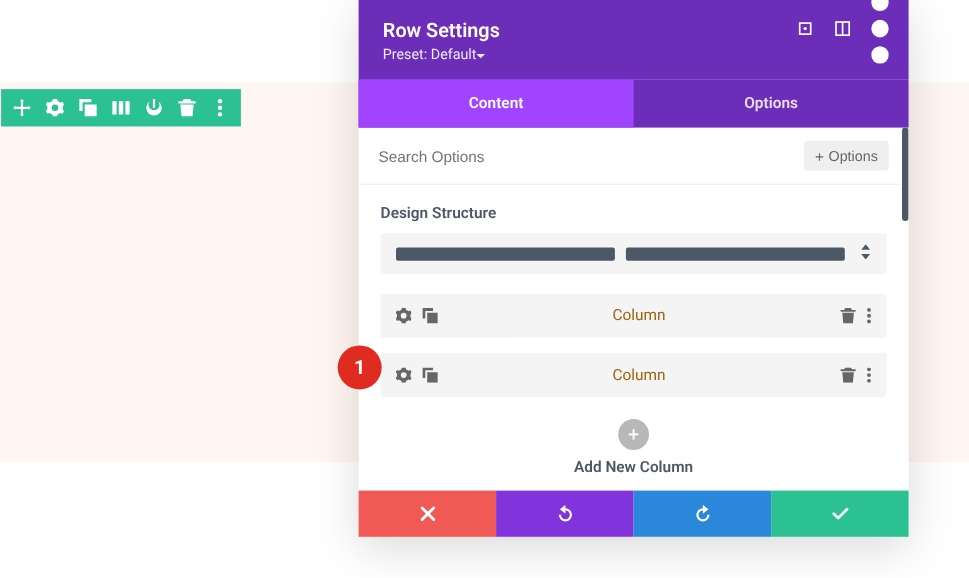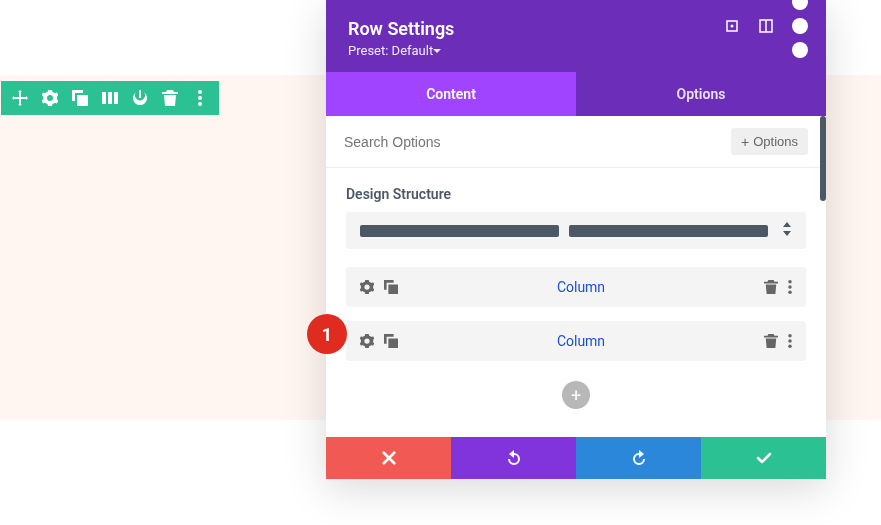--- a/index.html
+++ b/index.html
@@ -21,21 +21,21 @@
 .search-row { display: flex; align-items: center; padding: 12px 18px; border-bottom: 1px solid #eee; }
 .search-input { flex: 1; border: none; outline: none; font-size: 14px; color: #4c1d95; }
 .filter-btn { background: #efefef; border: none; color: #666; padding: 6px 10px; font-size: 13px; border-radius: 3px; cursor: pointer; display: inline-flex; align-items: center; gap: 4px; }
 .section-title { padding: 18px 20px 10px; color: #4c5866; font-weight: 600; font-size: 14px; }
 .col-structure { margin: 0 20px 18px; background: #f4f4f4; border-radius: 3px; padding: 10px 14px; display: flex; align-items: center; gap: 10px; }
 .col-bar { height: 12px; background: #4c5866; border-radius: 2px; flex: 1; }
 .col-caret { color: #4c5866; font-size: 12px; padding-left: 4px; cursor: pointer; }
 .column-row { margin: 0 20px 14px; background: #f4f4f4; border-radius: 3px; padding: 12px 14px; display: flex; align-items: center; position: relative; }
 .column-row .left-icons { display: flex; gap: 10px; }
 .column-row .left-icons span { cursor: pointer; color: #666; display: inline-flex; }
-.column-row .label { flex: 1; text-align: center; color: #1d4ed8; font-size: 14px; }
+.column-row .label { flex: 1; text-align: center; color: #a16207; font-size: 14px; }
 .column-row .right-icons { display: flex; gap: 10px; }
 .column-row .right-icons span { cursor: pointer; color: #666; display: inline-flex; }
 .add-area { text-align: center; padding: 6px 0 20px; }
 .add-circle { width: 28px; height: 28px; border-radius: 50%; background: #b8b8b8; color: #fff; display: inline-flex; align-items: center; justify-content: center; cursor: pointer; font-size: 18px; margin-bottom: 8px; }
 .add-label { color: #4c5866; font-size: 14px; font-weight: 600; }
 .scroll-indicator { position: absolute; top: 0; right: 0; width: 6px; height: 85px; background: #4c5866; border-radius: 3px; }
 .footer { display: flex; height: 42px; }
 .footer div { flex: 1; display: flex; align-items: center; justify-content: center; color: #fff; cursor: pointer; }
 .footer .f-close { background: #f15a54; }
 .footer .f-undo { background: #8133dc; }
@@ -205,20 +205,21 @@
               <circle cx="2" cy="2" r="2" fill="#666"></circle>
               <circle cx="2" cy="8" r="2" fill="#666"></circle>
               <circle cx="2" cy="14" r="2" fill="#666"></circle>
             </svg>
           </span>
       </div>
     </div>
 
     <div class="add-area">
       <div class="add-circle">+</div>
+      <div class="add-label">Add New Column</div>
     </div>
   </div>
 
   <div class="footer">
     <div class="f-close">
         <svg width="14" height="14" viewBox="0 0 16 16">
           <path d="M2 2l12 12M14 2L2 14" stroke="#fff" stroke-width="3" stroke-linecap="round"></path>
         </svg>
       </div>
     <div class="f-undo">

